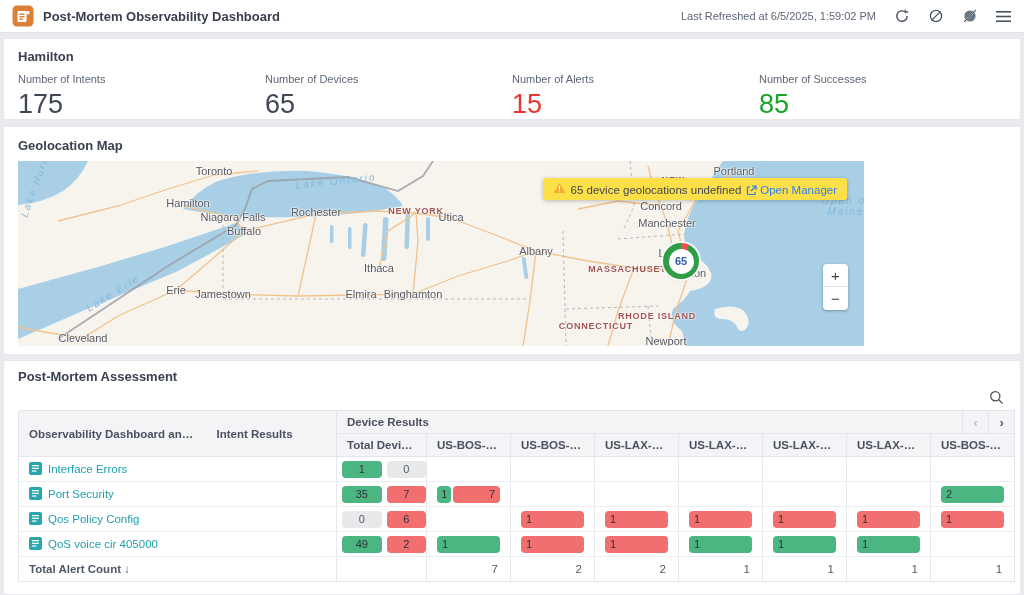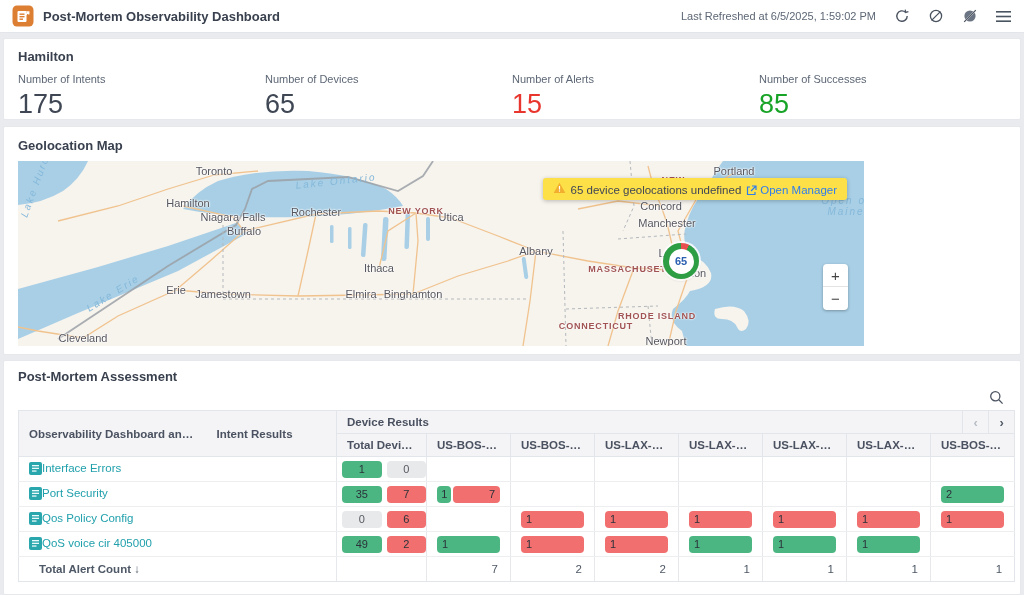--- a/index.html
+++ b/index.html
@@ -75,40 +75,40 @@
   th.group-th { position:relative; }
   .pager { position:absolute; right:0; top:0; height:100%; display:flex; }
   .pg-btn { width:26px; height:100%; display:flex; align-items:center; justify-content:center;
             border-left:1px solid #e2e5e9; font-size:13px; cursor:pointer; color:#525b68; }
   .pg-btn.disabled { color:#b7bdc5; }
   .tbl tbody td { height:25px; border-bottom:1px solid #eceef0; }
   .tbl tbody td.b-l { border-left:1px solid #e6e8ec; }
   .tbl td.last, .tbl th.last { border-right:1px solid #e2e5e9; }
   .tbl tbody tr td:first-child, .tbl tfoot td:first-child { border-left:1px solid #e2e5e9; }
   td.td-name { padding-left:10px; }
-  .row-link { color:#21a0ac; cursor:pointer; display:inline-flex; align-items:center; }
+  .row-link { color:#21a0ac; cursor:pointer; display:inline-flex; align-items:flex-end; gap:6px; }
   .row-icon { width:13px; height:13px; flex:0 0 auto; }
   td.td-total { padding:0 0 0 5px; }
   .pills { display:flex; gap:5px; }
   .pill { width:40px; height:17px; border-radius:4px; text-align:center; line-height:17px;
           font-size:11px; color:#2b323a; }
   .pill-green { background:#4cb682; }
   .pill-red   { background:#f16f6e; }
   .pill-gray  { background:#e8e9eb; color:#55595f; }
   .bar { display:flex; gap:2px; height:17px; margin:0 10px; }
   .seg { border-radius:4px; font-size:11px; line-height:17px; color:#2b323a; padding:0 5px; min-width:10px; }
   .seg-green { background:#4cb682; }
   .seg-red   { background:#f16f6e; }
   .a-left { text-align:left; }
   .a-right { text-align:right; }
   .a-center { text-align:center; padding:0 2px; }
   .tbl tfoot td { height:25px; border-bottom:1px solid #e2e5e9; border-top:1px solid #e6e8ec;
                   color:#4e5866; }
   .tbl tfoot td.b-l { border-left:1px solid #e6e8ec; }
-  td.foot-label { font-weight:bold; color:#3f4754; padding-left:20px; }
+  td.foot-label { font-weight:bold; color:#3f4754; padding-left:10px; }
   td.foot-val { text-align:right; padding-right:12px; }
 </style>
 </head>
 <body>
 
 <div class="topbar">
   <span class="app-icon">
     <svg width="22" height="22" viewBox="0 0 22 22">
       <rect x="0.5" y="0.5" width="21" height="21" rx="4.5" fill="#dd7f33"></rect>
       <rect x="5.5" y="6" width="9" height="11" rx="1" fill="#fff"></rect>

